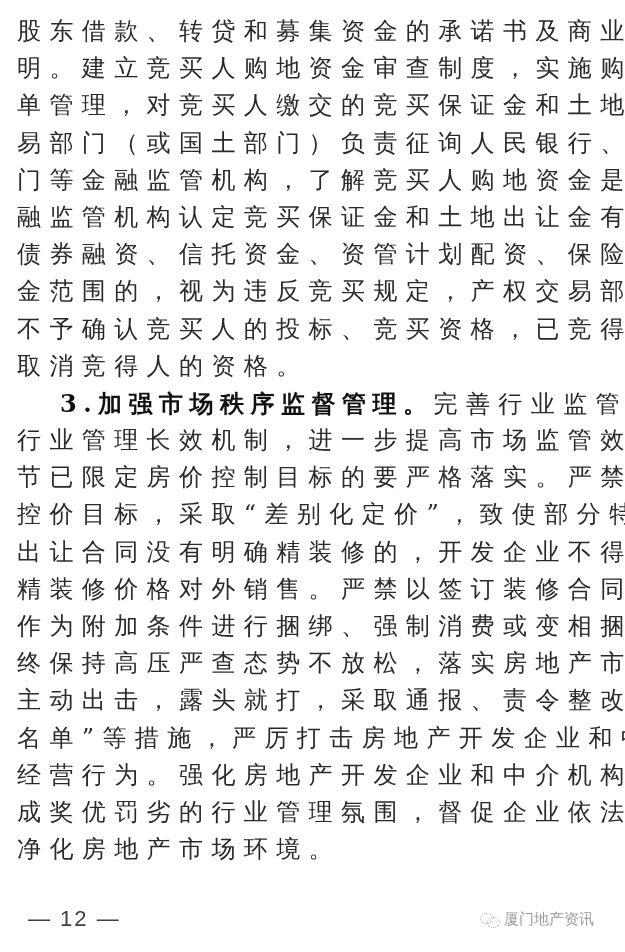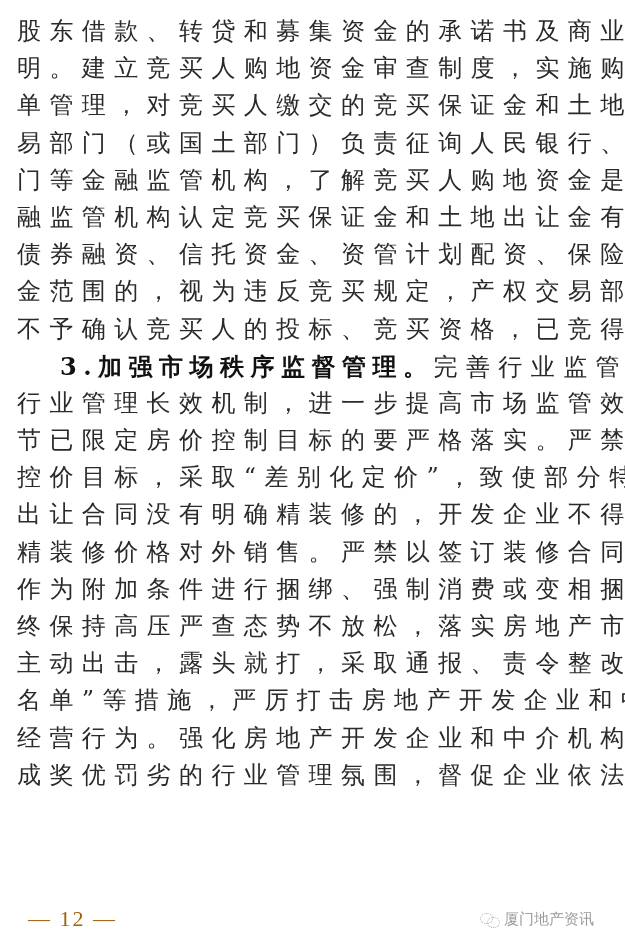--- a/index.html
+++ b/index.html
@@ -26,22 +26,22 @@
     white-space: nowrap;
   }
   .indent { padding-left: 43px; }
   .bold { font-weight: bold; color: #111; letter-spacing: 6.5px; margin-top: 8px; }
   .footer {
     position: absolute;
     left: 28px;
     top: 906px;
     font-size: 22px;
     letter-spacing: 2px;
-    color: #a16207;
-    font-family: Liberation Serif, serif;
+    color: #404040;
+    font-family: Liberation Sans, sans-serif;
   }
   .watermark {
     position: absolute;
     left: 480px;
     top: 910px;
     font-size: 15px;
     color: #9a9a9a;
     font-family: "DejaVu Sans", sans-serif;
     display: flex;
     align-items: center;
@@ -66,37 +66,39 @@
   <div>
     <div class="line">股东借款、转贷和募集资金的承诺书及商业金融机构的资信证</div>
     <div class="line">明。建立竞买人购地资金审查制度，实施购地资金来源负面清</div>
     <div class="line">单管理，对竞买人缴交的竞买保证金和土地出让金，由产权交</div>
     <div class="line">易部门（或国土部门）负责征询人民银行、银监、金融管理部</div>
     <div class="line">门等金融监管机构，了解竞买人购地资金是否符合规定。经金</div>
     <div class="line">融监管机构认定竞买保证金和土地出让金有来源于银行贷款、</div>
     <div class="line">债券融资、信托资金、资管计划配资、保险资金、P2P 募集资</div>
     <div class="line">金范围的，视为违反竞买规定，产权交易部门（或国土部门）</div>
     <div class="line">不予确认竞买人的投标、竞买资格，已竞得的由国土部门依法</div>
+    <div class="line">取消竞得人的资格。</div>
   </div>
 
   <div>
     <div class="line indent">
       <span class="bold">3.加强市场秩序监督管理。</span><span>完善行业监管制度，建立健全</span>
     </div>
     <div class="line">行业管理长效机制，进一步提高市场监管效率。对土地出让环</div>
     <div class="line">节已限定房价控制目标的要严格落实。严禁开发企业为了满足</div>
     <div class="line">控价目标，采取“差别化定价”，致使部分特殊群体受益。土地</div>
     <div class="line">出让合同没有明确精装修的，开发企业不得在销售价格中叠加</div>
     <div class="line">精装修价格对外销售。严禁以签订装修合同、搭售车位（车库）</div>
     <div class="line">作为附加条件进行捆绑、强制消费或变相捆绑、强制消费。始</div>
     <div class="line">终保持高压严查态势不放松，落实房地产市场整顿工作常态化，</div>
     <div class="line">主动出击，露头就打，采取通报、责令整改、处罚和列入“黑</div>
     <div class="line">名单”等措施，严厉打击房地产开发企业和中介机构违法违规</div>
     <div class="line">经营行为。强化房地产开发企业和中介机构信用综合评价，形</div>
     <div class="line">成奖优罚劣的行业管理氛围，督促企业依法、依规、诚信经营，</div>
+    <div class="line">净化房地产市场环境。</div>
   </div>
 
 </div>
 
 <div class="footer">— 12 —</div>
 
 <div class="watermark">
   <span class="wm-icon">
       <span class="b1"></span>
       <span class="b2"></span>

